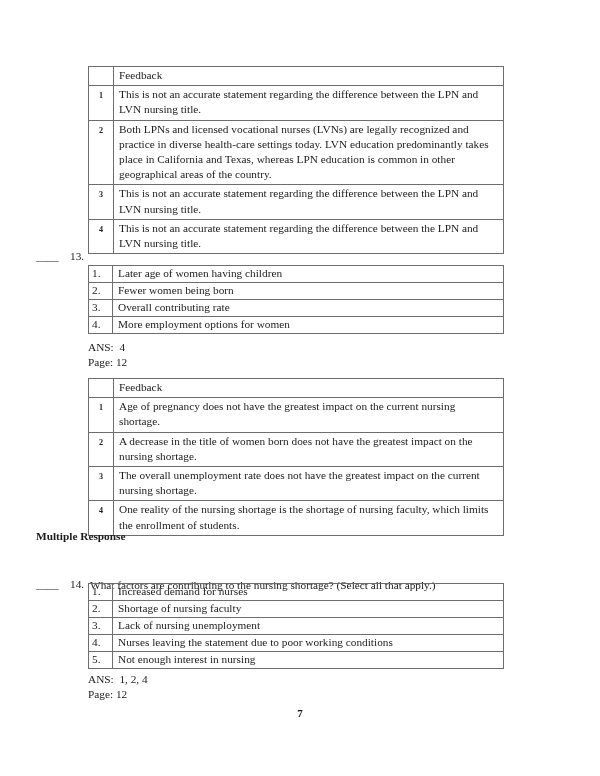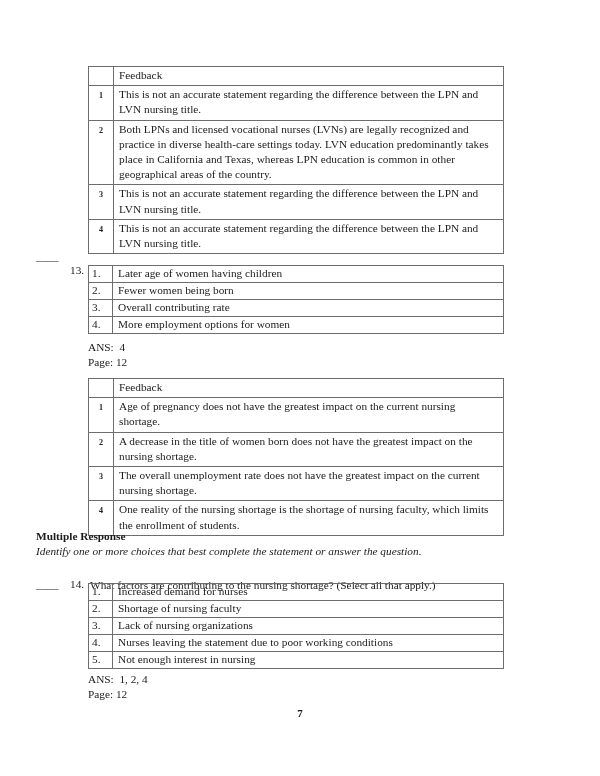--- a/index.html
+++ b/index.html
@@ -155,21 +155,21 @@
         <td class="txt">This is not an accurate statement regarding the difference between the LPN and LVN nursing title.</td>
       </tr>
       <tr>
         <td class="num">4</td>
         <td class="txt">This is not an accurate statement regarding the difference between the LPN and LVN nursing title.</td>
       </tr>
     </tbody>
   </table>
 
   <span class="q-blank" style="left:36px; top:250px;">____</span>
-  <span class="q-num" style="left:70px; top:264px;">13.</span>
+  <span class="q-num" style="left:70px; top:250px;">13.</span>
 
   <table class="opt-table" style="top:265px;">
     <tbody>
       <tr>
         <td class="onum">1.</td>
         <td class="otxt">Later age of women having children</td>
       </tr>
       <tr>
         <td class="onum">2.</td>
         <td class="otxt">Fewer women being born</td>
@@ -209,39 +209,38 @@
         <td class="txt">The overall unemployment rate does not have the greatest impact on the current nursing shortage.</td>
       </tr>
       <tr>
         <td class="num">4</td>
         <td class="txt">One reality of the nursing shortage is the shortage of nursing faculty, which limits the enrollment of students.</td>
       </tr>
     </tbody>
   </table>
 
   <div class="sec-title" style="top:530px;">Multiple Response</div>
-  <div class="sec-sub" style="top:545px;">Identify one or more choices that best complete the statement or answer the question.</div>
 
   <span class="q-blank" style="left:36px; top:578px;">____</span>
   <span class="q-num" style="left:70px; top:578px;">14.</span>
   <span class="q-stem" style="left:90px; top:578px;">What factors are contributing to the nursing shortage? (Select all that apply.)</span>
 
   <table class="opt-table" style="top:583px;">
     <tbody>
       <tr>
         <td class="onum">1.</td>
         <td class="otxt">Increased demand for nurses</td>
       </tr>
       <tr>
         <td class="onum">2.</td>
         <td class="otxt">Shortage of nursing faculty</td>
       </tr>
       <tr>
         <td class="onum">3.</td>
-        <td class="otxt">Lack of nursing organizations</td>
+        <td class="otxt">Lack of nursing unemployment</td>
       </tr>
       <tr>
         <td class="onum">4.</td>
         <td class="otxt">Nurses leaving the statement due to poor working conditions</td>
       </tr>
       <tr>
         <td class="onum">5.</td>
         <td class="otxt">Not enough interest in nursing</td>
       </tr>
     </tbody>

